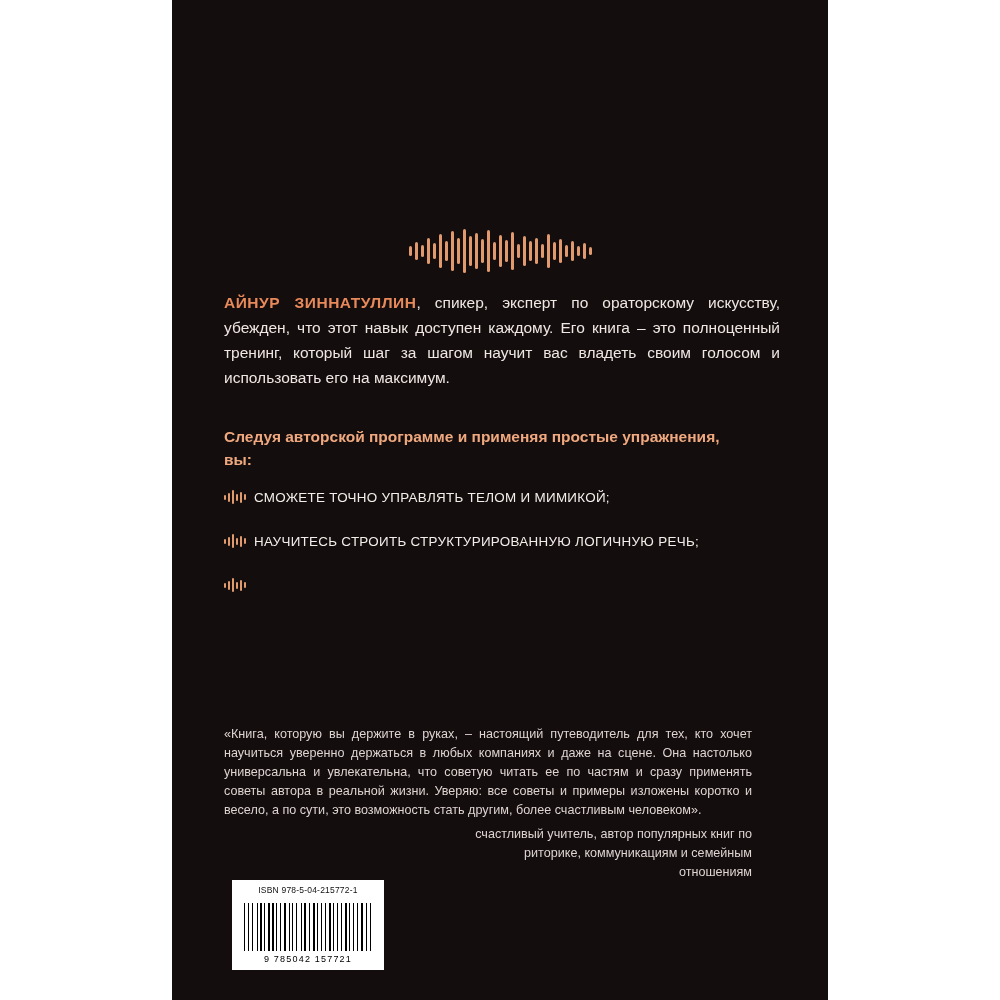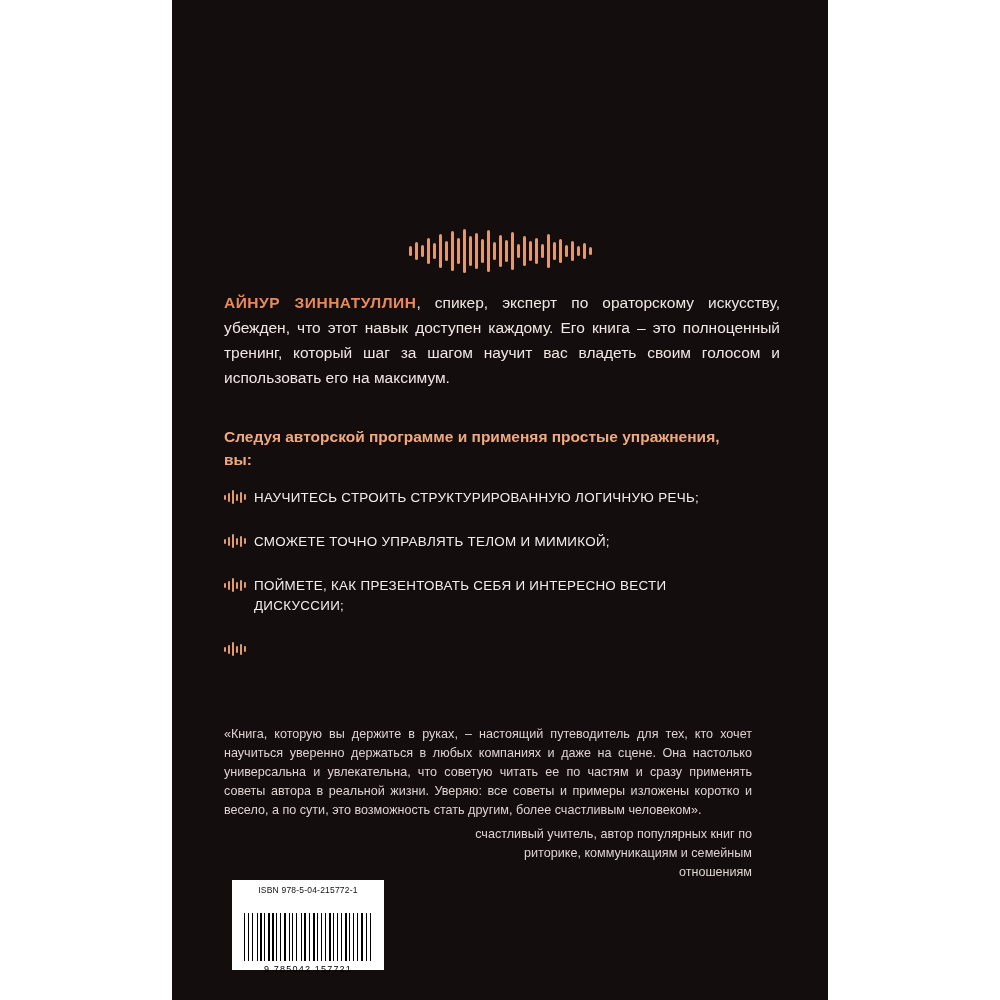--- a/index.html
+++ b/index.html
@@ -162,21 +162,21 @@
     background: #ffffff;
     color: #000;
     padding: 5px 6px;
     box-sizing: border-box;
   }
   .isbn-text {
     font-size: 8.5px;
     text-align: center;
     letter-spacing: 0.2px;
     color: #111;
-    margin-bottom: 18px;
+    margin-bottom: 8px;
   }
   .bars {
     height: 48px;
     display: flex;
     align-items: stretch;
     gap: 1px;
     justify-content: center;
     padding: 0 6px;
   }
   .bars i {
@@ -281,53 +281,42 @@
     <div class="bullets">
       <div class="bullet">
         <span class="bullet-icon">
             <i style="height: 5px;"></i>
             <i style="height: 9px;"></i>
             <i style="height: 14px;"></i>
             <i style="height: 7px;"></i>
             <i style="height: 11px;"></i>
             <i style="height: 6px;"></i>
           </span>
+        <span class="bullet-text">СМОЖЕТЕ ТОЧНО УПРАВЛЯТЬ ТЕЛОМ И МИМИКОЙ;</span>
+      </div>
+      <div class="bullet">
+        <span class="bullet-icon">
+            <i style="height: 5px;"></i>
+            <i style="height: 9px;"></i>
+            <i style="height: 14px;"></i>
+            <i style="height: 7px;"></i>
+            <i style="height: 11px;"></i>
+            <i style="height: 6px;"></i>
+          </span>
         <span class="bullet-text">НАУЧИТЕСЬ СТРОИТЬ СТРУКТУРИРОВАННУЮ ЛОГИЧНУЮ РЕЧЬ;</span>
       </div>
       <div class="bullet">
         <span class="bullet-icon">
             <i style="height: 5px;"></i>
             <i style="height: 9px;"></i>
             <i style="height: 14px;"></i>
             <i style="height: 7px;"></i>
             <i style="height: 11px;"></i>
             <i style="height: 6px;"></i>
           </span>
-        <span class="bullet-text">СМОЖЕТЕ ТОЧНО УПРАВЛЯТЬ ТЕЛОМ И МИМИКОЙ;</span>
-      </div>
-      <div class="bullet">
-        <span class="bullet-icon">
-            <i style="height: 5px;"></i>
-            <i style="height: 9px;"></i>
-            <i style="height: 14px;"></i>
-            <i style="height: 7px;"></i>
-            <i style="height: 11px;"></i>
-            <i style="height: 6px;"></i>
-          </span>
-        <span class="bullet-text">ПОЙМЕТЕ, КАК ПРЕЗЕНТОВАТЬ СЕБЯ И ИНТЕРЕСНО ВЕСТИ ДИСКУССИИ;</span>
-      </div>
-      <div class="bullet">
-        <span class="bullet-icon">
-            <i style="height: 5px;"></i>
-            <i style="height: 9px;"></i>
-            <i style="height: 14px;"></i>
-            <i style="height: 7px;"></i>
-            <i style="height: 11px;"></i>
-            <i style="height: 6px;"></i>
-          </span>
       </div>
     </div>
 
     <div class="quote">«Книга, которую вы держите в руках, – настоящий путеводитель для тех, кто хочет научиться уверенно держаться в любых компаниях и даже на сцене. Она настолько универсальна и увлекательна, что советую читать ее по частям и сразу применять советы автора в реальной жизни. Уверяю: все советы и примеры изложены коротко и весело, а по сути, это возможность стать другим, более счастливым человеком».</div>
 
     <div class="quote-author">
       <div>счастливый учитель, автор популярных книг по риторике, коммуникациям и семейным отношениям</div>
     </div>
 
     <div class="barcode-box">

